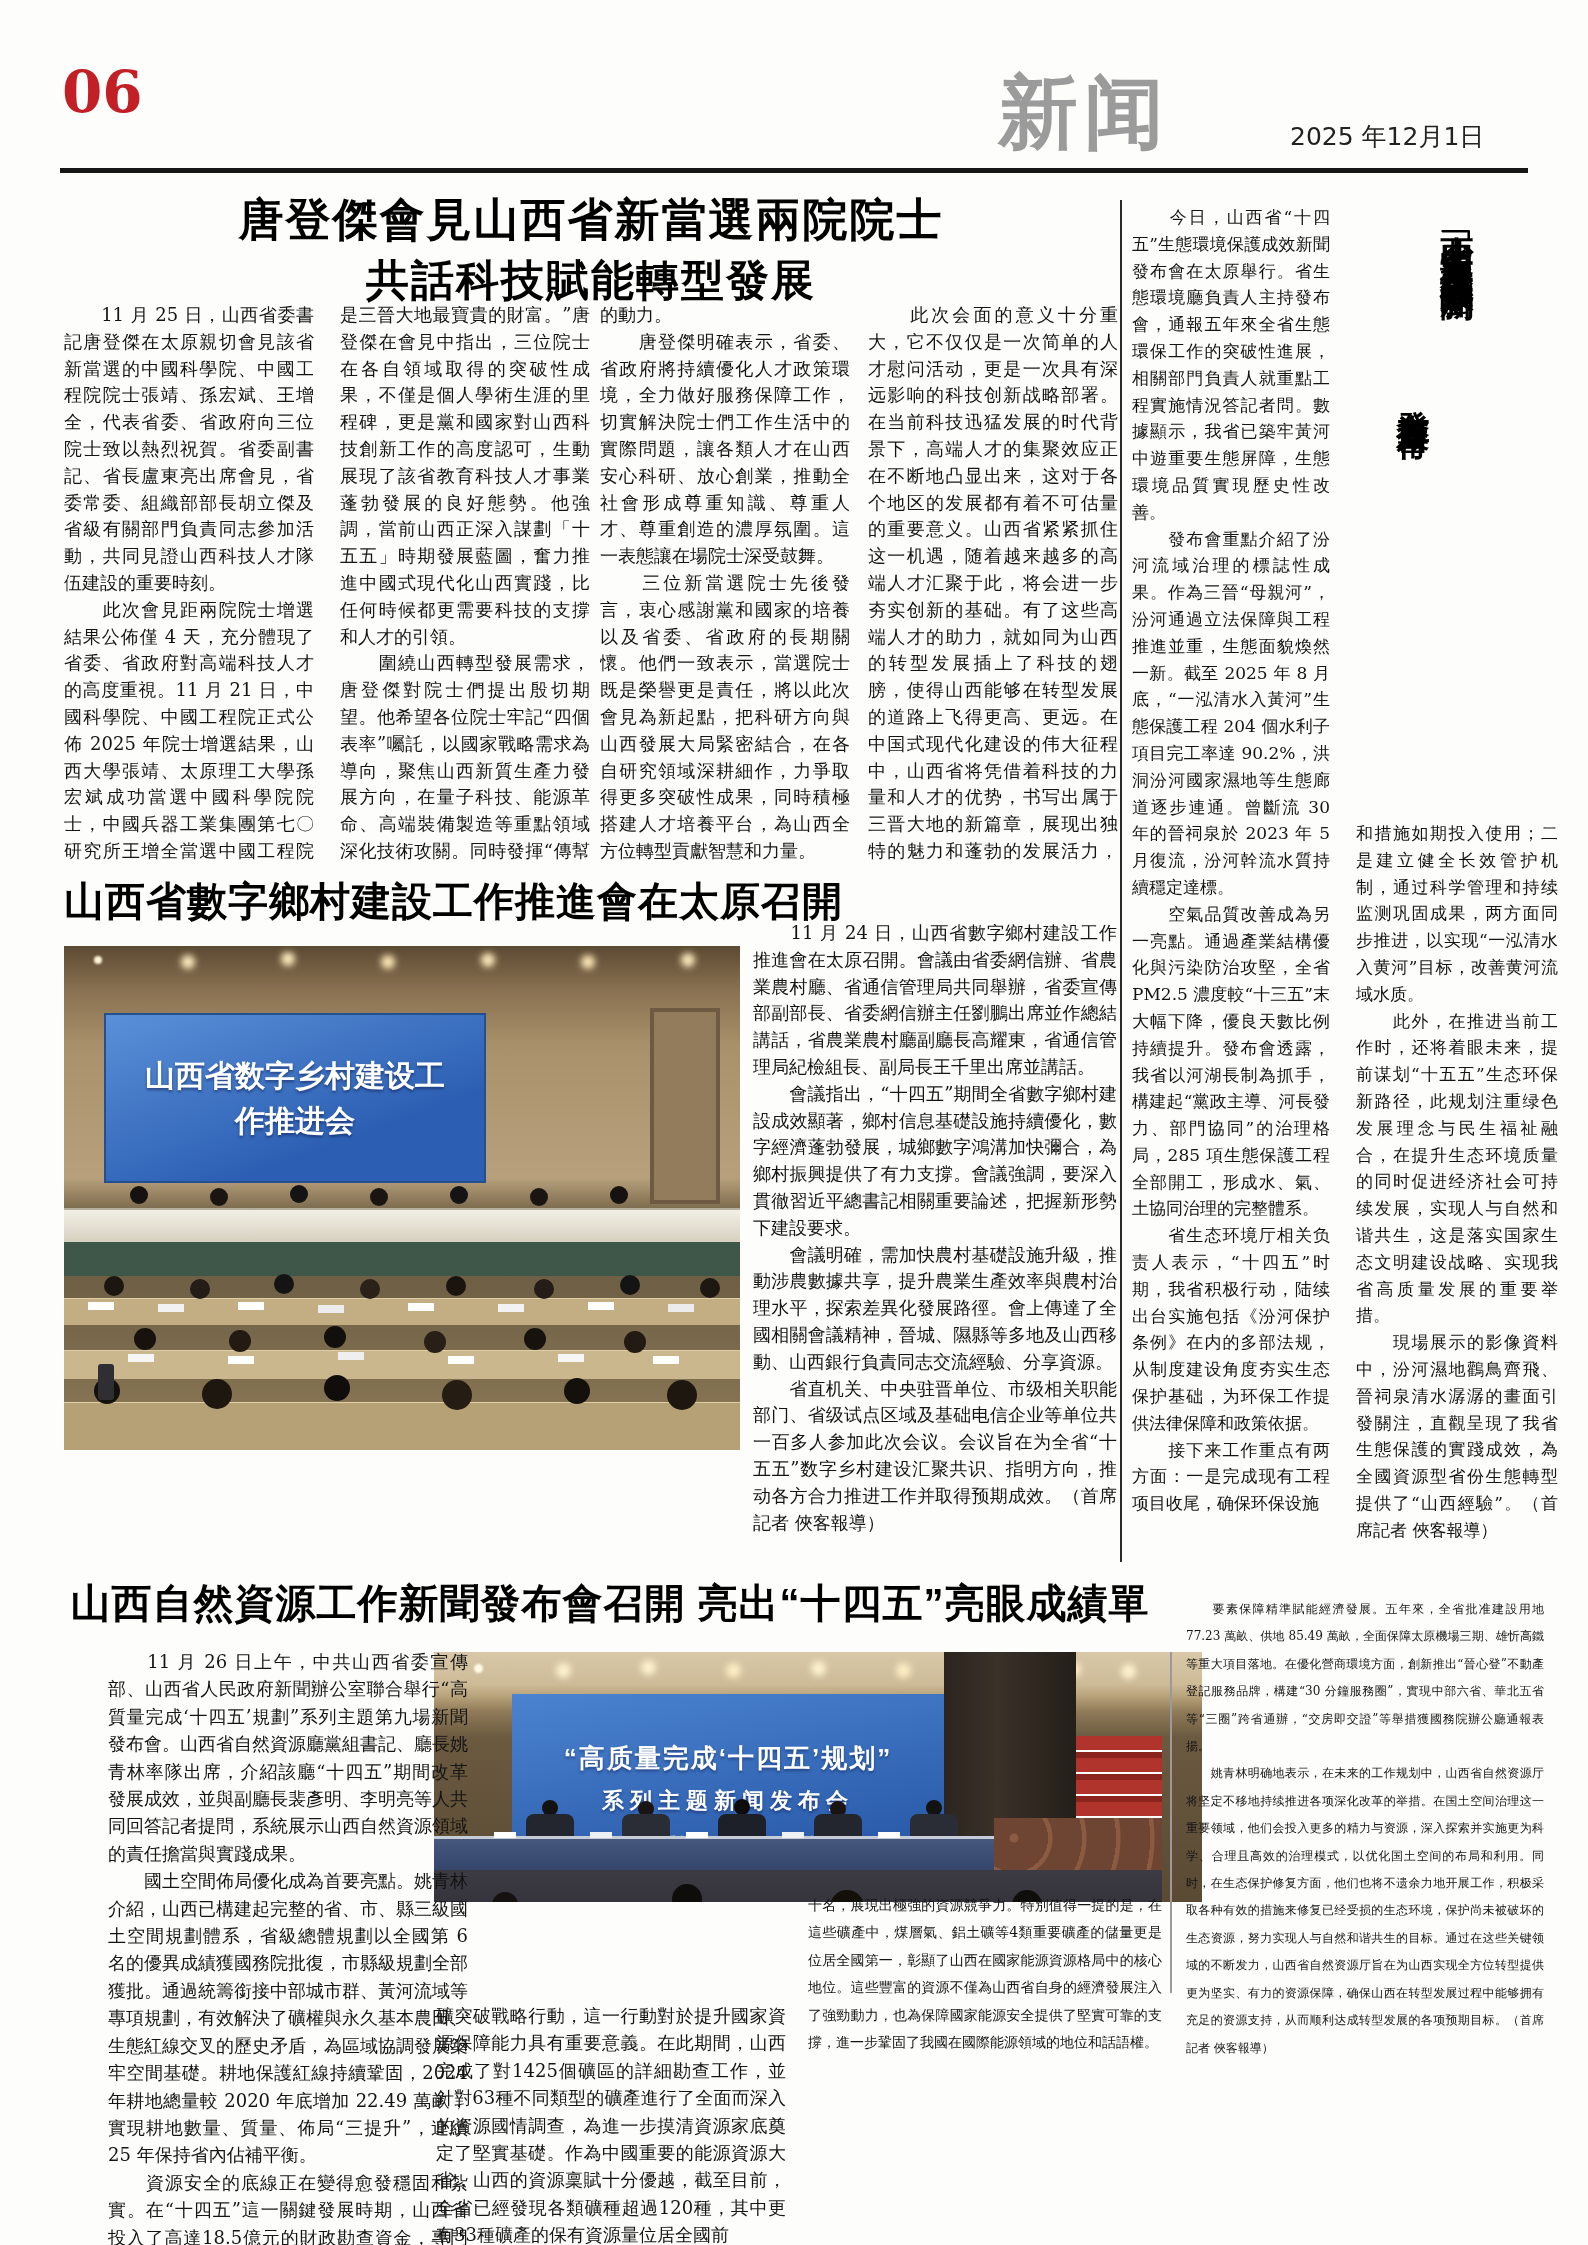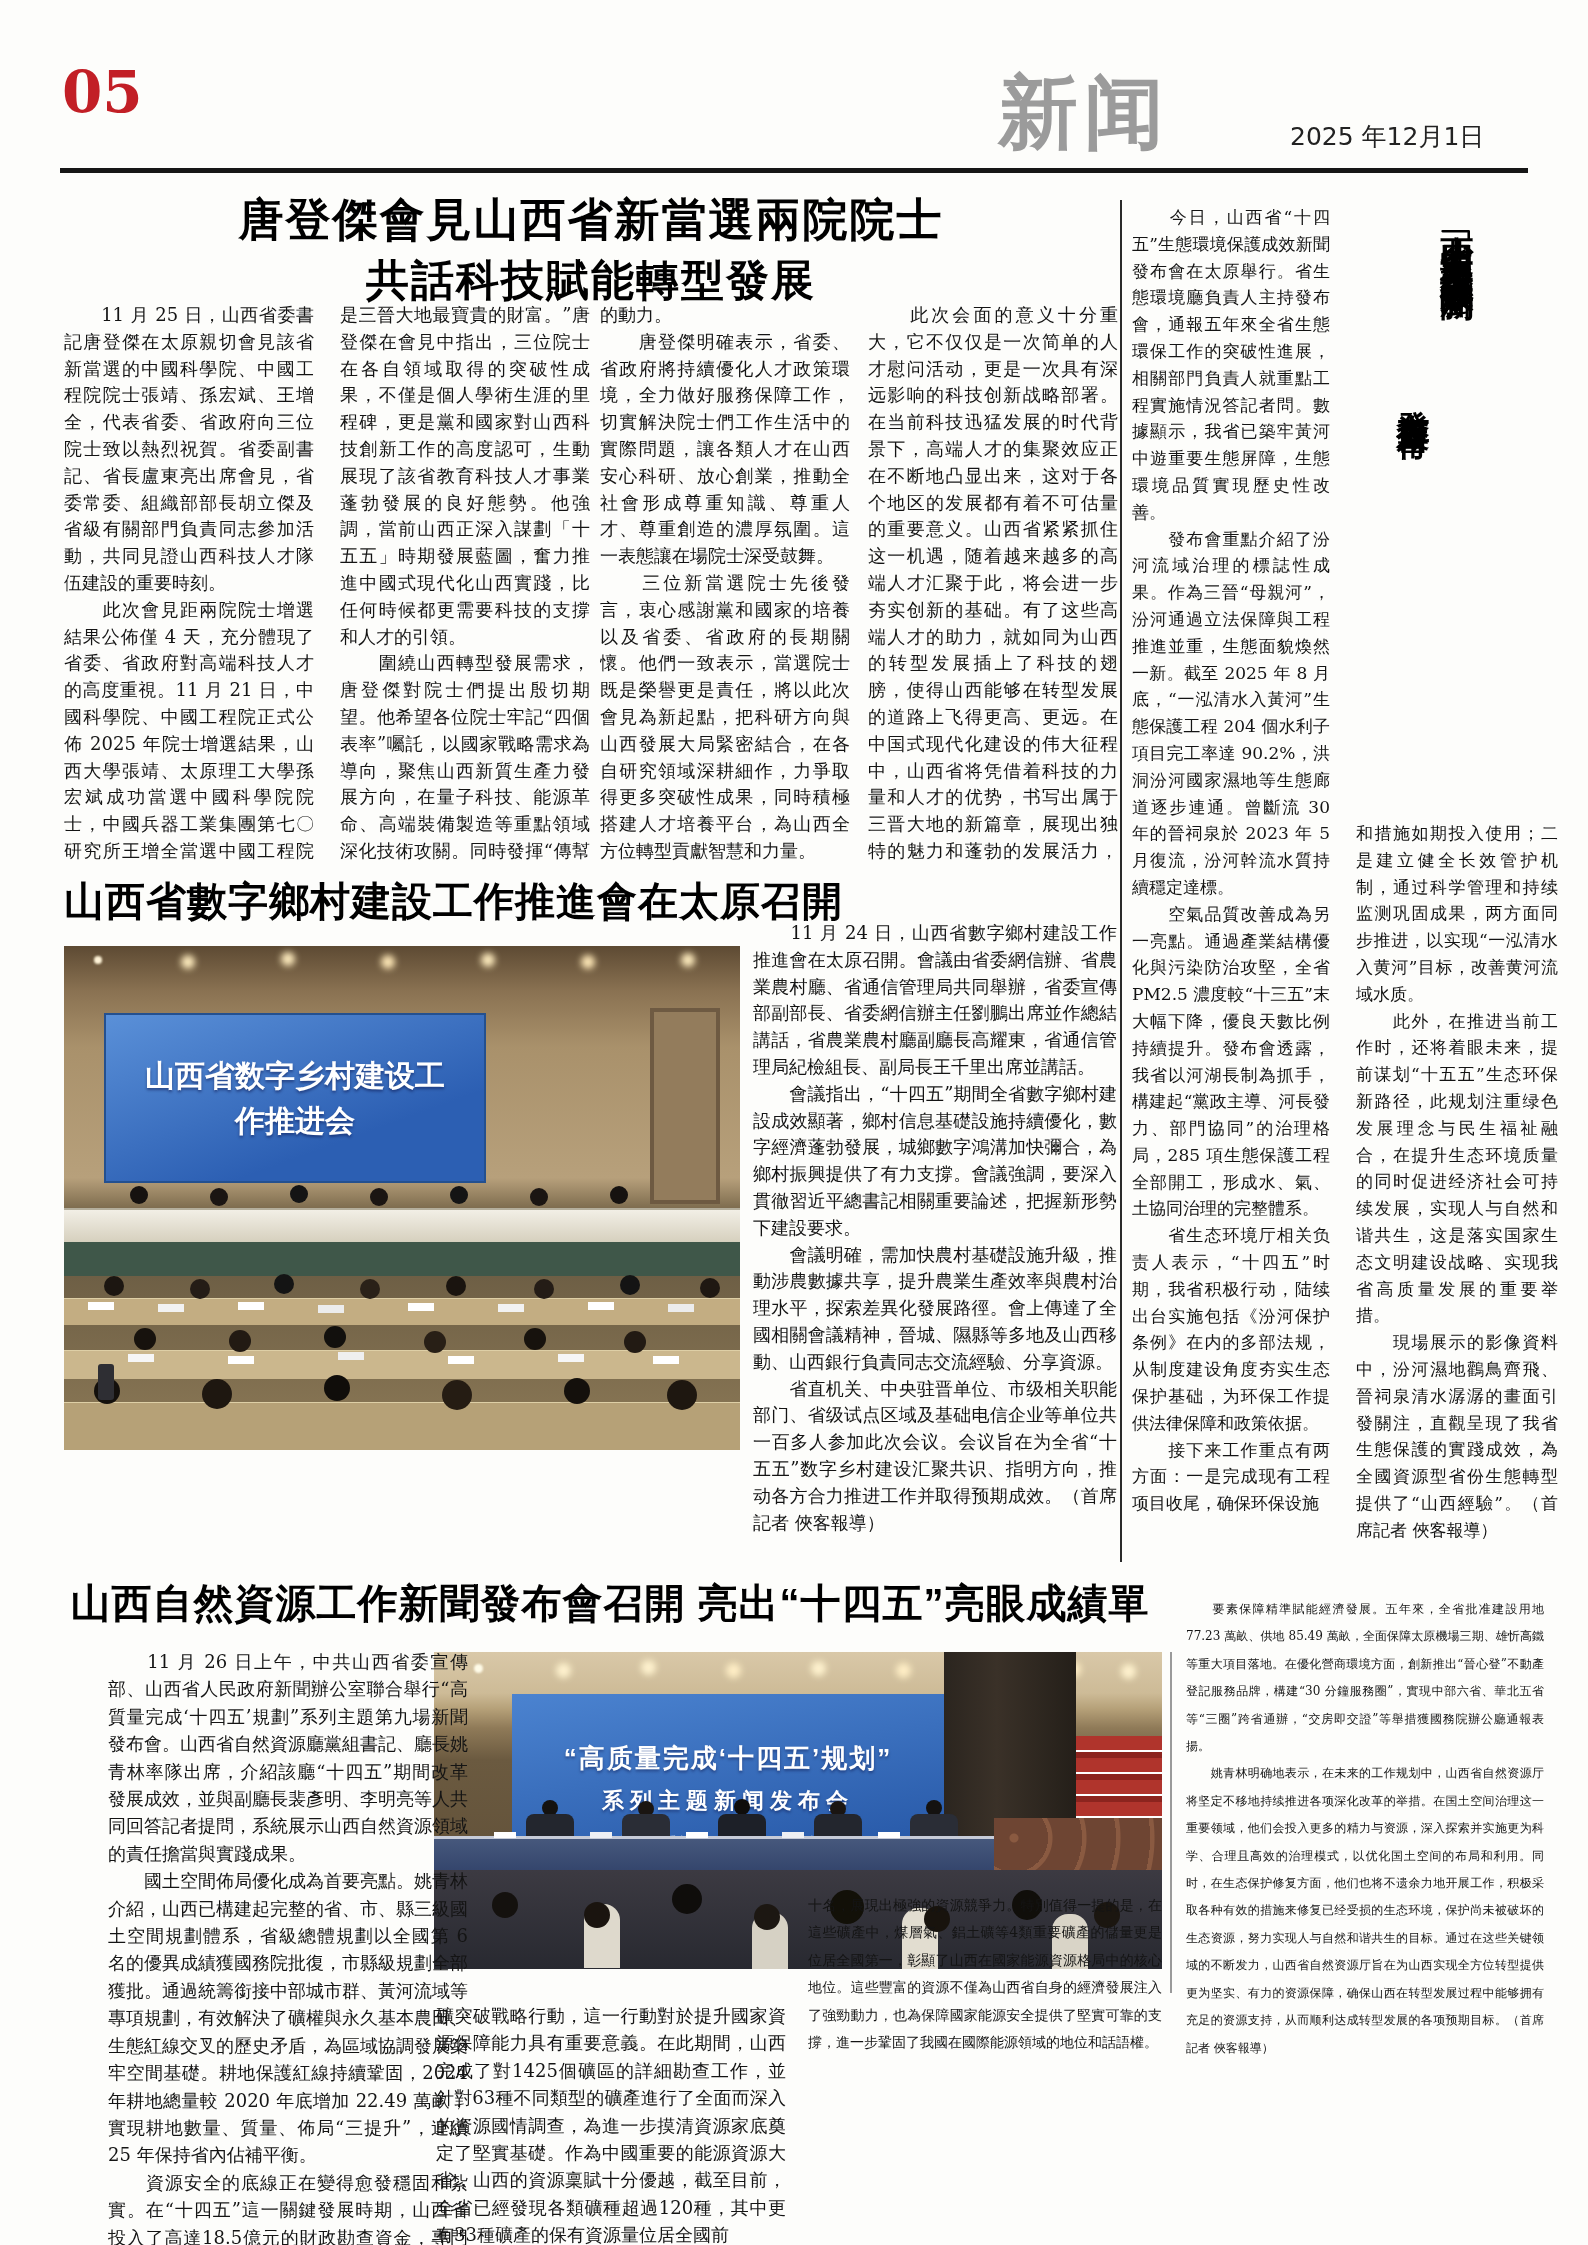--- a/index.html
+++ b/index.html
@@ -74,22 +74,22 @@
                40px 52px 0 #f6f6f6,140px 54px 0 #fff,250px 50px 0 #efefef,360px 54px 0 #fff,470px 52px 0 #f6f6f6,565px 54px 0 #fff;}
   .p1-crowd1{left:40px;top:330px;width:20px;height:20px;border-radius:50%;background:#1c1611;
     box-shadow:86px 3px 0 #241c16,170px -2px 0 #141414,256px 3px 0 #2a2118,342px 0 0 #1a140f,430px 3px 0 #241c16,516px -1px 0 #141414,596px 2px 0 #1f1812;}
   .p1-crowd2{left:70px;top:382px;width:22px;height:22px;border-radius:50%;background:#17120d;
     box-shadow:95px 2px 0 #221a13,190px -2px 0 #12100d,290px 3px 0 #281f16,390px 0 0 #17120d,490px 3px 0 #221a13;}
   .p1-crowd3{left:30px;top:432px;width:26px;height:26px;border-radius:50%;background:#14100c;
     box-shadow:110px 3px 0 2px #1e1710,230px -3px 0 #100d0a,350px 4px 0 2px #251c13,470px 0 0 #14100c,575px 4px 0 2px #1e1710;}
   .p1-thermos{left:34px;top:418px;width:16px;height:36px;background:#2e2e33;border-radius:3px;}
 
   
-  .photo2{left:434px;top:1652px;width:728px;height:317px;
-    background:linear-gradient(180deg,#d9c8a8 0%,#cdbb97 13%,#b5a078 18%,#8f7a58 24%,#6b5a40 34%,#5a4a34 100%);}
+  .photo2{left:434px;top:1652px;width:728px;height:250px;
+    background:linear-gradient(180deg,#d9c8a8 0%,#cdbb97 13%,#b5a078 18%,#8f7a58 24%,#6b5a40 34%,#5a4a34 100%);padding-left:40px;}
   .p2-lights{left:40px;top:12px;width:9px;height:9px;border-radius:50%;background:#fffbe8;filter:blur(1px);
     box-shadow:85px 2px 6px 3px #fff3cf,170px -1px 6px 3px #fff3cf,255px 2px 6px 3px #ffefc6,340px 0 6px 3px #fff3cf,
                425px 2px 6px 3px #ffefc6,510px -1px 6px 3px #fff3cf,595px 1px 6px 3px #ffefc6,650px 3px 6px 3px #fff3cf;}
   .p2-backdrop{left:78px;top:42px;width:432px;height:200px;background:linear-gradient(170deg,#4b83d0,#2a5cab 75%);
     display:flex;flex-direction:column;align-items:center;justify-content:center;color:#fff;text-align:center;
     font-family:"Liberation Sans",sans-serif;text-shadow:0 2px 3px rgba(0,0,50,.4);}
   .p2-line1{font-size:26px;font-weight:bold;letter-spacing:2px;}
   .p2-line2{font-size:22px;font-weight:bold;letter-spacing:6px;margin-top:10px;}
   .p2-line3{font-size:9px;margin-top:18px;color:#dce8fb;letter-spacing:1px;}
   .p2-curtain{left:510px;top:0;width:132px;height:262px;background:linear-gradient(90deg,#2b251f,#3a3128 40%,#241f19);}
@@ -107,21 +107,21 @@
   .p2-audbg{left:0;top:218px;width:728px;height:123px;background:linear-gradient(#3c3a42,#23252c);}
   .p2-chairs{left:150px;top:252px;width:36px;height:64px;border-radius:16px 16px 0 0;background:#ded9cc;
     box-shadow:168px 8px 0 #d6d1c4,318px 4px 0 #e2ddd0,468px 10px 0 #d9d4c7;}
   .p2-audheads{left:58px;top:240px;width:26px;height:26px;border-radius:50%;background:#14110e;
     box-shadow:92px 10px 0 #1a140f,182px -6px 0 2px #0f0d0b,262px 12px 0 #1c1712,342px 2px 0 4px #121008,
                432px 14px 0 #18130d,522px 0 0 2px #100e0a,602px 10px 0 #1b1610;}
 </style>
 </head>
 <body>
 
-<div class="abs page-num">05</div>
+<div class="abs page-num">06</div>
 <div class="abs section-label">新闻</div>
 <div class="abs page-date">2025 年12月1日</div>
 <div class="abs header-rule"></div>
 <div class="abs v-rule"></div>
 
 <div class="abs headline a1-t1">唐登傑會見山西省新當選兩院院士</div>
 <div class="abs headline a1-t2">共話科技賦能轉型發展</div>
 <div class="body-col a1-col a1-c0">　　11 月 25 日，山西省委書記唐登傑在太原親切會見該省新當選的中國科學院、中國工程院院士張靖、孫宏斌、王增全，代表省委、省政府向三位院士致以熱烈祝賀。省委副書記、省長盧東亮出席會見，省委常委、組織部部長胡立傑及省級有關部門負責同志參加活動，共同見證山西科技人才隊伍建設的重要時刻。
 　　此次會見距兩院院士增選結果公佈僅 4 天，充分體現了省委、省政府對高端科技人才的高度重視。11 月 21 日，中國科學院、中國工程院正式公佈 2025 年院士增選結果，山西大學張靖、太原理工大學孫宏斌成功當選中國科學院院士，中國兵器工業集團第七〇研究所王增全當選中國工程院院士，創下該省單次新增院士數量的近年新高。
 　　“你們數十年磨一劍的堅守，</div>

